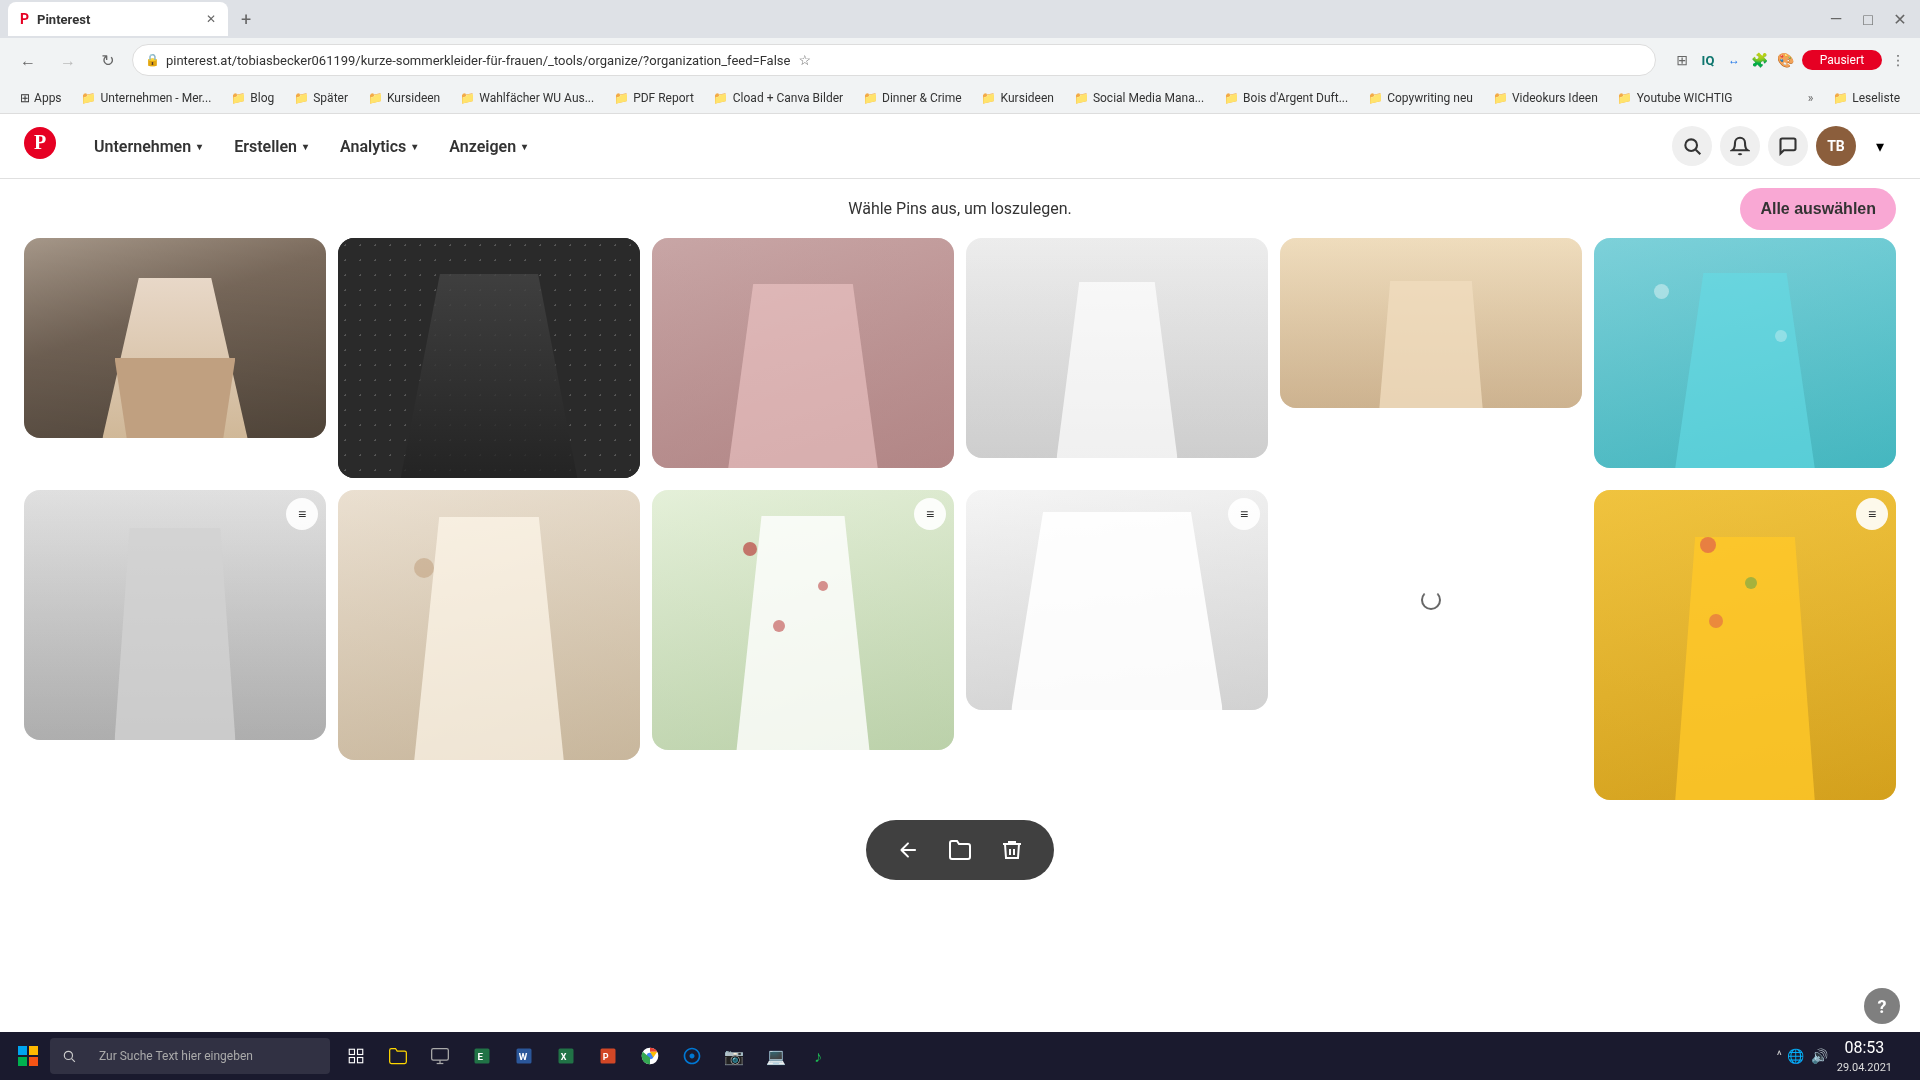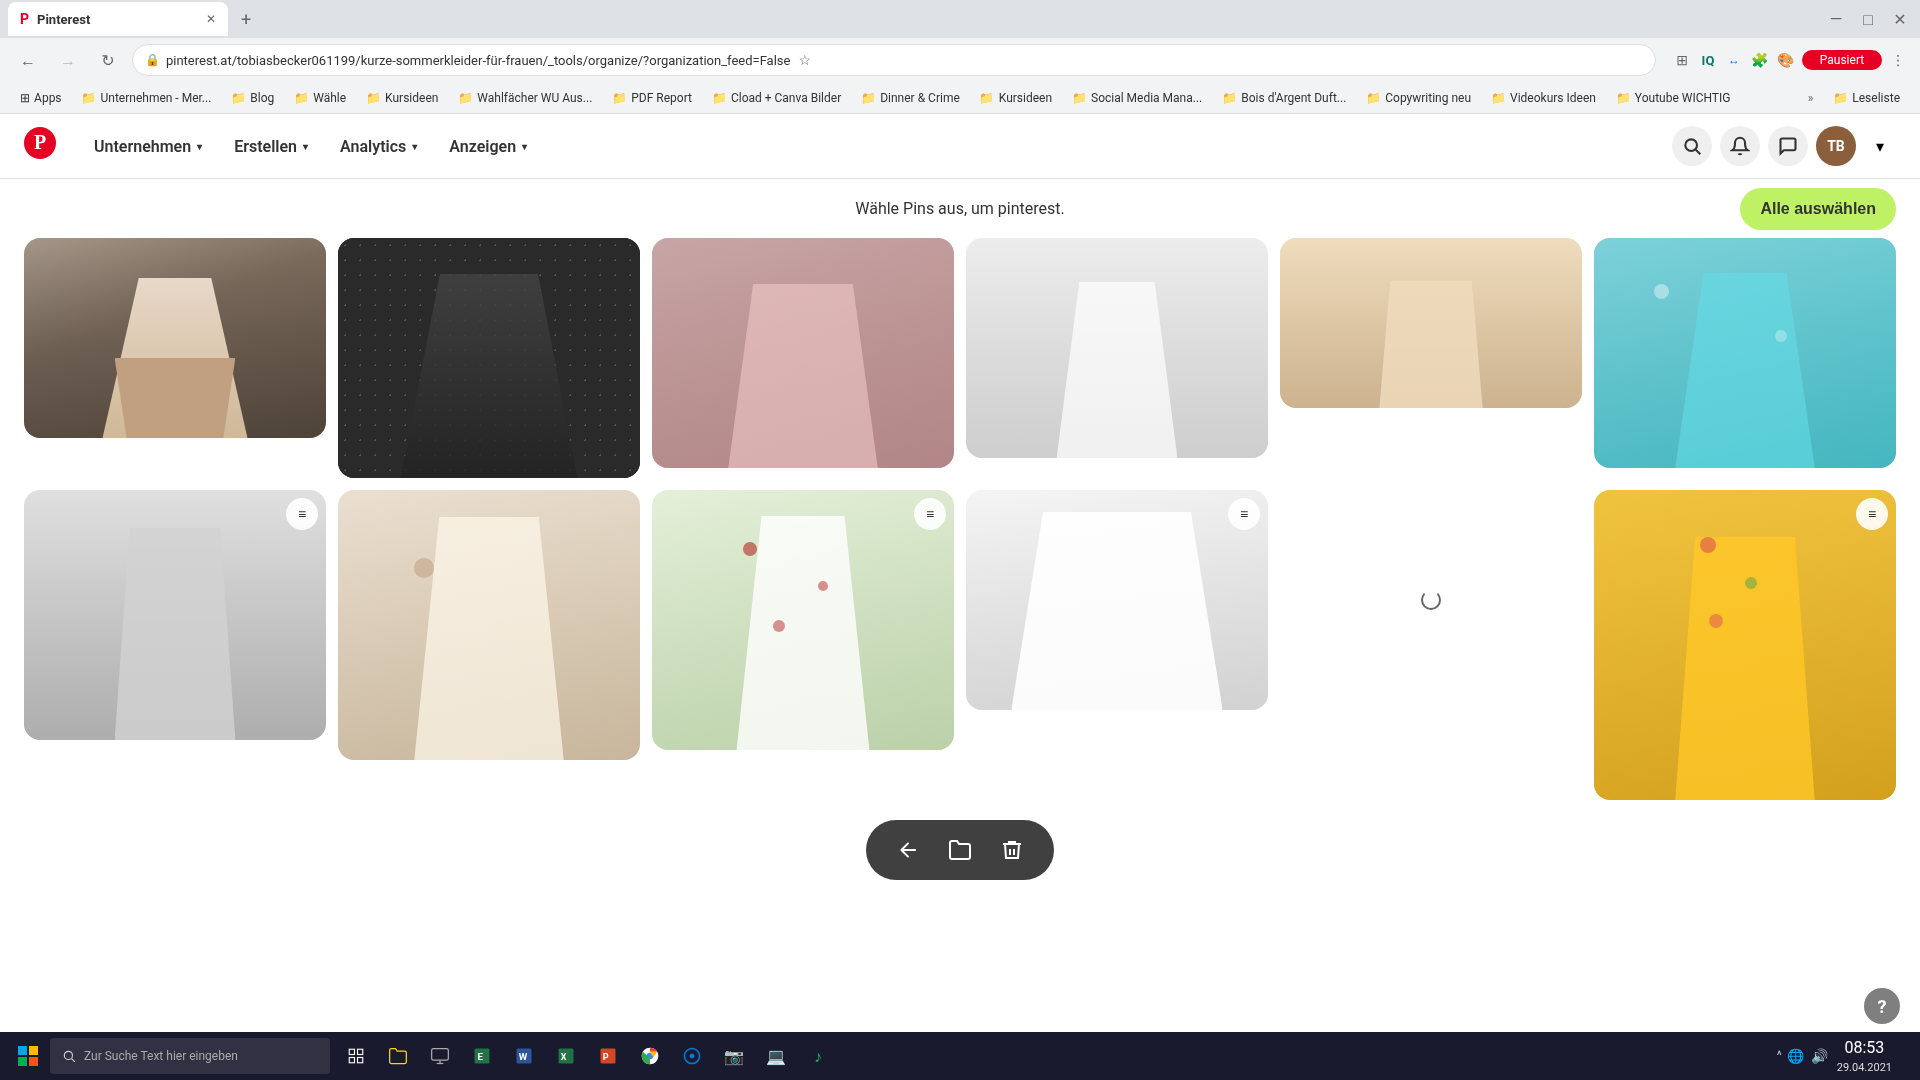--- a/index.html
+++ b/index.html
@@ -34,38 +34,38 @@
     .nav-menu { display: flex; gap: 4px; align-items: center; }
     .nav-item { display: flex; align-items: center; gap: 6px; padding: 8px 14px; border-radius: 24px; font-size: 16px; font-weight: 600; color: #333; cursor: pointer; white-space: nowrap; }
     .nav-chevron { font-size: 10px; }
     .header-right { margin-left: auto; display: flex; align-items: center; gap: 8px; }
     .header-icon-btn { width: 40px; height: 40px; display: flex; align-items: center; justify-content: center; border-radius: 50%; background: #efefef; color: #333; font-size: 18px; cursor: pointer; }
     .avatar-btn { width: 40px; height: 40px; border-radius: 50%; background: #8b5e3c; display: flex; align-items: center; justify-content: center; color: white; font-size: 14px; font-weight: bold; cursor: pointer; }
 
     
     .select-bar { display: flex; align-items: center; justify-content: center; padding: 20px 24px; position: relative; }
     .select-bar-text { font-size: 16px; color: #333; }
-    .select-all-btn { position: absolute; right: 24px; background: #bef264; border: none; border-radius: 24px; padding: 12px 20px; font-size: 16px; font-weight: 600; color: #333; cursor: pointer; }
+    .select-all-btn { position: absolute; right: 24px; background: #f9a8d4; border: none; border-radius: 24px; padding: 12px 20px; font-size: 16px; font-weight: 600; color: #333; cursor: pointer; }
 
     
     .pin-grid { display: grid; grid-template-columns: repeat(6, 1fr); gap: 12px; padding: 0 24px; }
     .pin-card { border-radius: 16px; overflow: hidden; cursor: pointer; position: relative; background: #f0f0f0; }
     .pin-menu-btn { position: absolute; top: 8px; right: 8px; background: rgba(255,255,255,0.9); border-radius: 50%; width: 32px; height: 32px; display: flex; align-items: center; justify-content: center; font-size: 14px; color: #333; cursor: pointer; }
     .toolbar-btn { width: 44px; height: 44px; display: flex; align-items: center; justify-content: center; color: white; font-size: 20px; cursor: pointer; border-radius: 50%; }
 
     
     .find-ideas { padding: 16px 24px 8px; font-size: 18px; font-weight: 600; color: #333; }
 
     
     .help-btn { position: fixed; bottom: 80px; right: 20px; width: 40px; height: 40px; display: flex; align-items: center; justify-content: center; font-size: 22px; color: #666; cursor: pointer; }
 
     
     .taskbar { position: fixed; bottom: 0; left: 0; right: 0; height: 48px; background: #1a1a2e; display: flex; align-items: center; padding: 0 8px; gap: 2px; z-index: 1000; }
     .taskbar-start { width: 40px; height: 40px; display: flex; align-items: center; justify-content: center; color: white; font-size: 18px; cursor: pointer; }
-    .taskbar-search { display: flex; align-items: center; background: rgba(255,255,255,0.1); border-radius: 4px; padding: 4px 12px; gap: 8px; color: #ccc; font-size: 13px; width: 280px; cursor: pointer; height: 36px; }
+    .taskbar-search { display: flex; align-items: center; background: rgba(255,255,255,0.1); border-radius: 4px; padding: 4px 12px; gap: 23px; color: #ccc; font-size: 13px; width: 280px; cursor: pointer; height: 36px; }
     .taskbar-apps { display: flex; align-items: center; gap: 2px; margin-left: 4px; }
     .taskbar-app { width: 40px; height: 40px; display: flex; align-items: center; justify-content: center; border-radius: 4px; cursor: pointer; font-size: 18px; }
     .taskbar-right { margin-left: auto; display: flex; align-items: center; gap: 8px; color: #fff; font-size: 12px; }
     .taskbar-time { text-align: center; line-height: 1.4; }
     .taskbar-icons { display: flex; align-items: center; gap: 6px; }
 
     
     .content-area { overflow-y: auto; height: calc(1080px - 38px - 44px - 32px - 65px); }
 
     
@@ -123,21 +123,21 @@
     <div class="bookmark-item">
       <span>📁</span>
       <span>Unternehmen - Mer...</span>
     </div>
     <div class="bookmark-item">
       <span>📁</span>
       <span>Blog</span>
     </div>
     <div class="bookmark-item">
       <span>📁</span>
-      <span>Wähle</span>
+      <span>Später</span>
     </div>
     <div class="bookmark-item">
       <span>📁</span>
       <span>Kursideen</span>
     </div>
     <div class="bookmark-item">
       <span>📁</span>
       <span>Wahlfächer WU Aus...</span>
     </div>
     <div class="bookmark-item">
@@ -232,21 +232,21 @@
         </svg>
       </div>
       <div class="avatar-btn">TB</div>
       <div style="display:flex;align-items:center;justify-content:center;width:32px;height:32px;cursor:pointer;">▾</div>
     </div>
   </div>
 
   <div class="content-area">
 
     <div class="select-bar">
-      <span class="select-bar-text">Wähle Pins aus, um pinterest.</span>
+      <span class="select-bar-text">Wähle Pins aus, um loszulegen.</span>
       <button class="select-all-btn">Alle auswählen</button>
     </div>
 
     <div class="pin-grid">
 
       <div class="pin-card" style="height:200px; background: linear-gradient(160deg, #b8a898 0%, #8a7868 40%, #706050 100%); border-radius:16px; position:relative; overflow:hidden;">
         <div style="position:absolute;inset:0;background:linear-gradient(180deg, rgba(0,0,0,0.1) 0%, rgba(0,0,0,0.3) 100%);"></div>
 
         <div style="position:absolute;bottom:0;left:50%;transform:translateX(-50%);width:60%;height:80%;background:linear-gradient(180deg,#e8d8c8,#d0b898);clip-path:polygon(30% 0%,70% 0%,90% 100%,10% 100%);"></div>
         <div style="position:absolute;bottom:0;left:30%;width:40%;height:40%;background:#c0a080;clip-path:polygon(0 0,100% 0,90% 100%,10% 100%);"></div>

